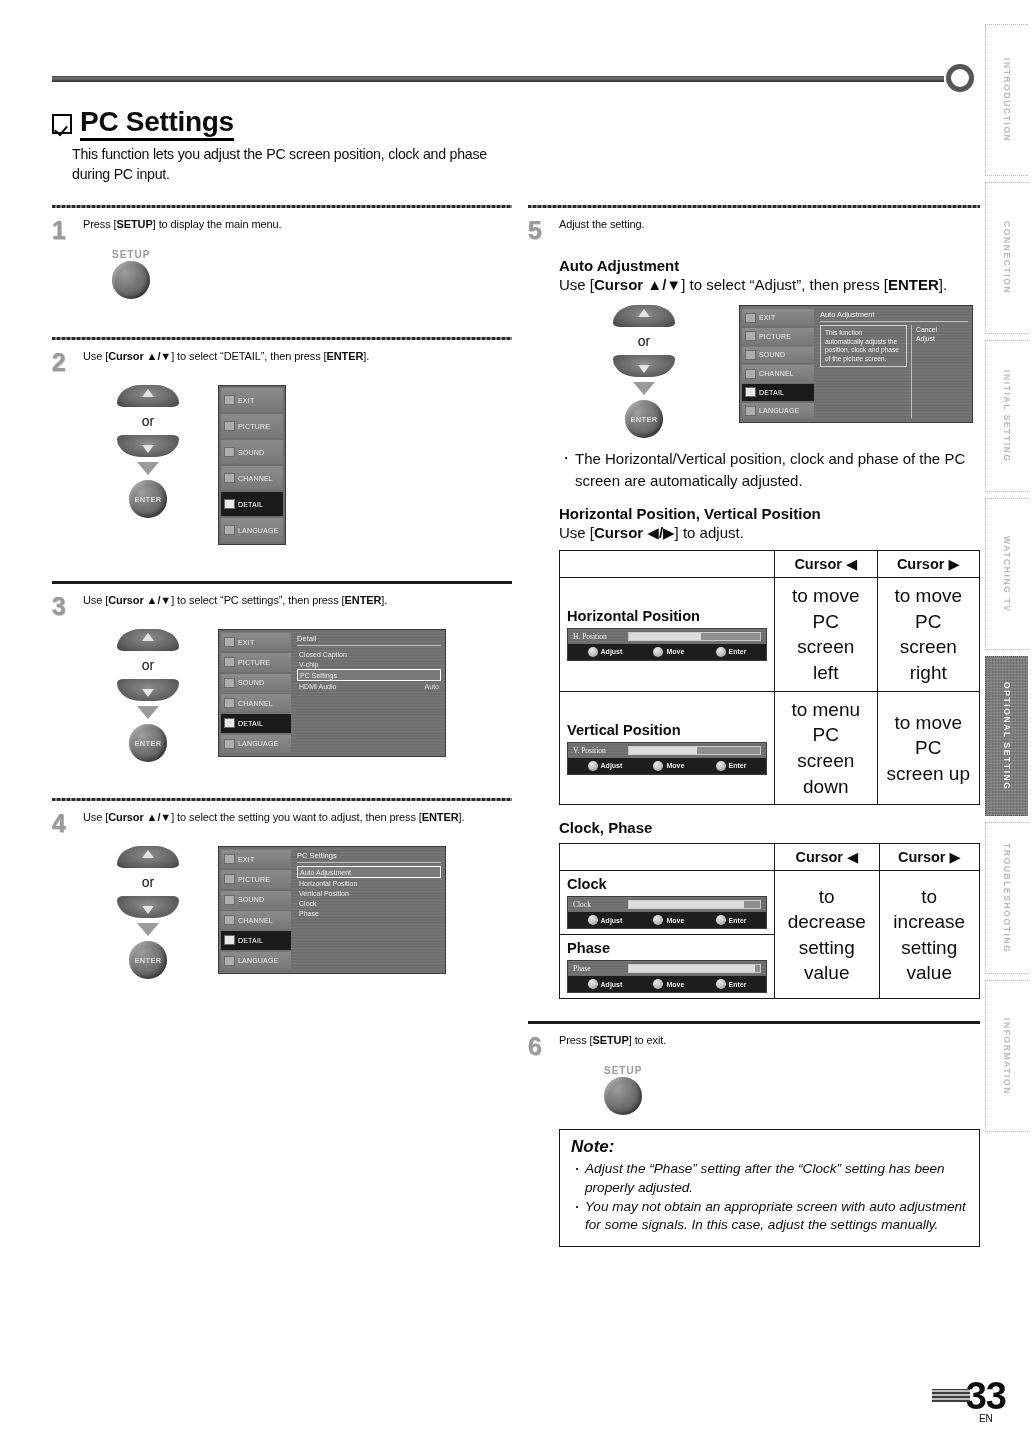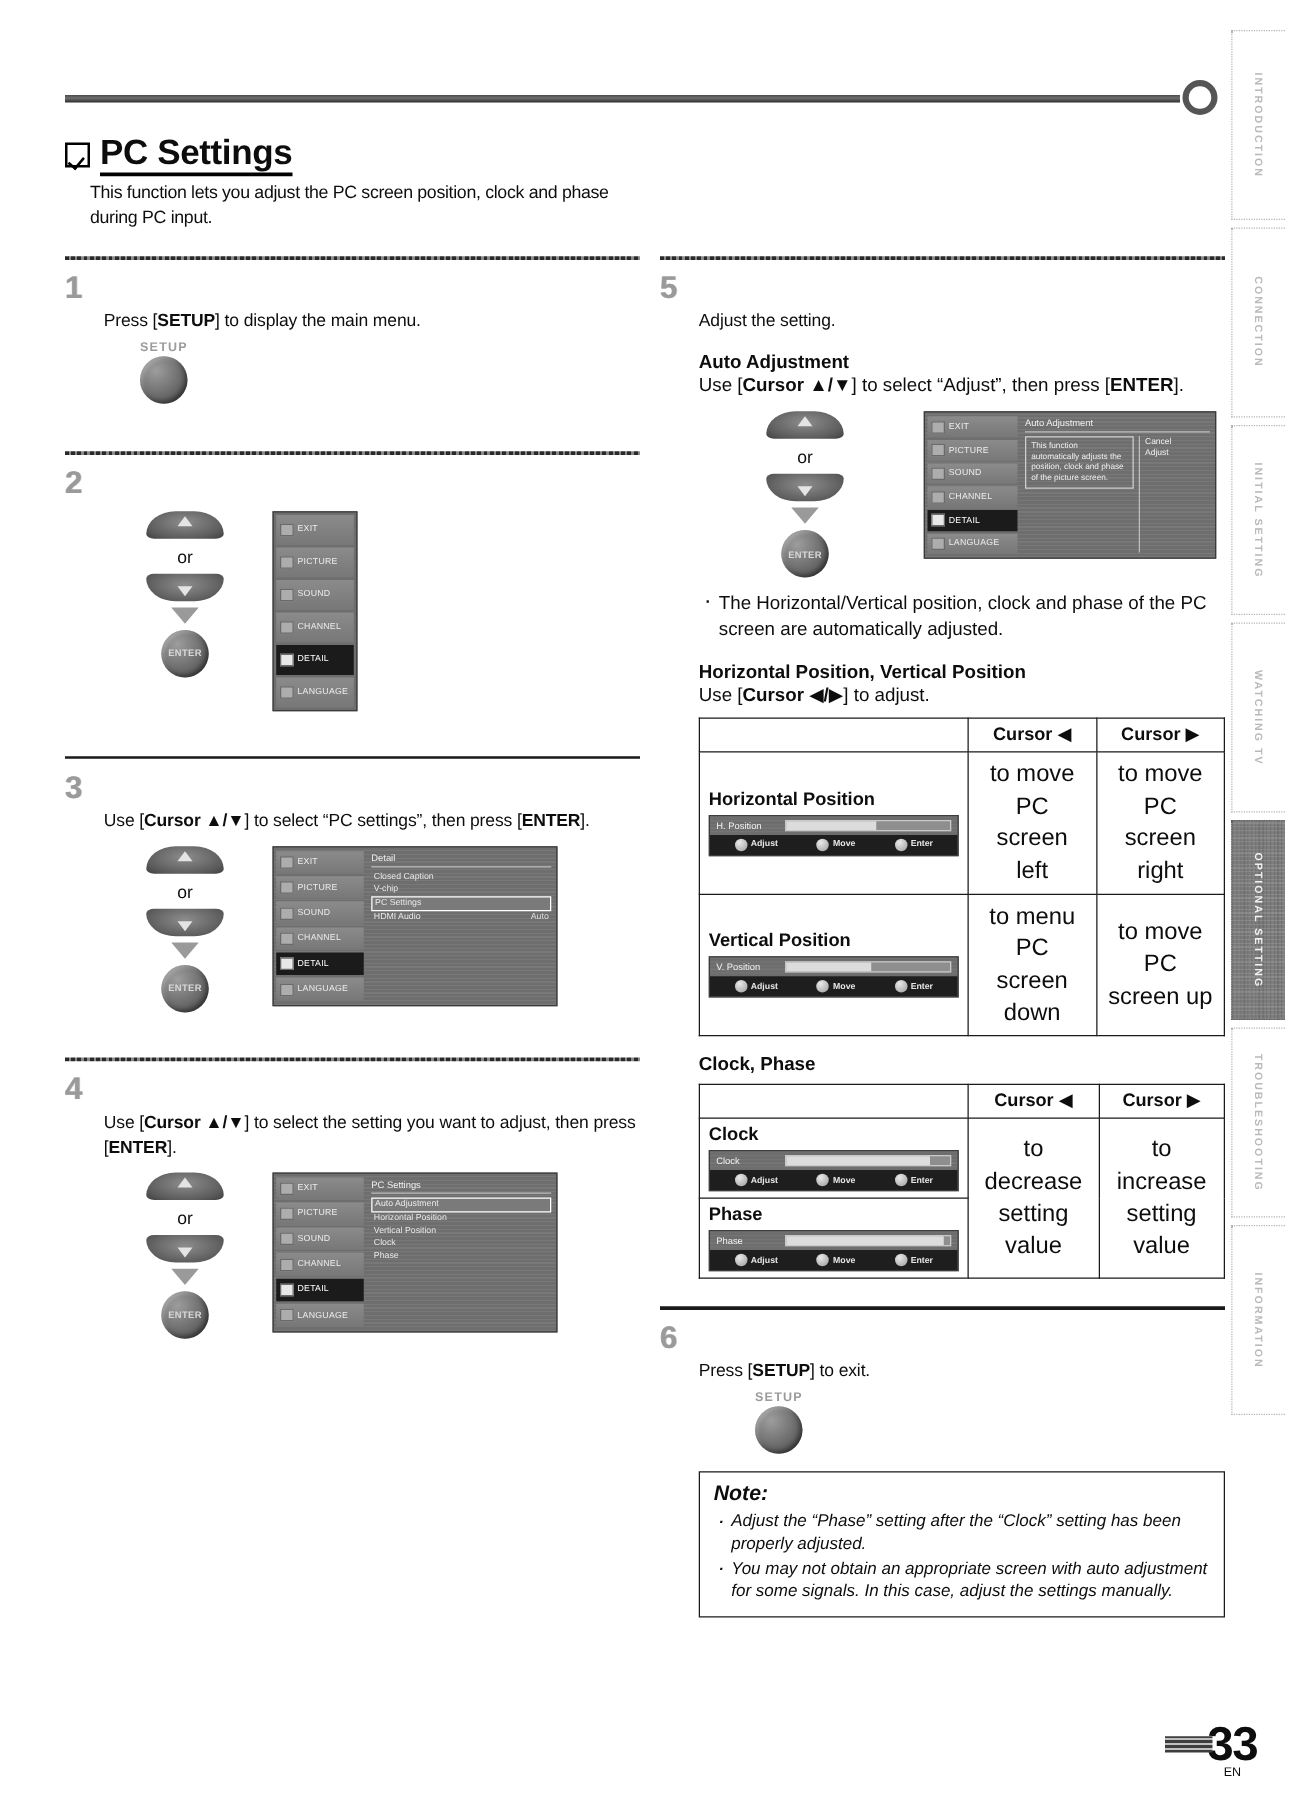--- a/index.html
+++ b/index.html
@@ -32,21 +32,21 @@
   .colR{position:absolute;left:528px;top:205px;width:452px;}
 
   .step{position:relative;padding-top:11px;}
   .step .hr{position:absolute;left:0;top:0;width:100%;height:3px;
             background:repeating-linear-gradient(90deg,#2a2a2a 0 3px,#8a8a8a 3px 5px);}
   .step .hr.solid{background:#1a1a1a;height:2.5px;}
   .steprow{display:flex;gap:9px;align-items:flex-start;}
   .num{font-size:25px;font-weight:bold;color:#9a9a9a;line-height:1;width:22px;flex:none;
        text-align:left;padding-top:2px;
        text-shadow:0.5px 0.5px 0 #c9c9c9,-0.4px 0.4px 0 #bdbdbd;}
-  .steptxt{font-size:14px;line-height:1.42;letter-spacing:-0.1px;padding-top:1px;margin-top:30px;}
+  .steptxt{font-size:11px;line-height:1.42;letter-spacing:-0.1px;padding-top:1px;}
   b{font-weight:bold;}
 
   
   .btncol{width:150px;flex:none;display:flex;flex-direction:column;align-items:center;}
   .lbl-setup{font-size:10px;color:#9b9b9b;letter-spacing:1px;margin-bottom:1px;font-weight:bold;}
   .circbtn{width:38px;height:38px;border-radius:50%;
     background:radial-gradient(circle at 34% 30%,#9d9d9d,#6c6c6c 55%,#4a4a4a 100%);
     box-shadow:inset -2px -2px 4px rgba(0,0,0,.45),inset 2px 2px 3px rgba(255,255,255,.25);
     display:flex;align-items:center;justify-content:center;}
   .circbtn span{font-size:7.5px;color:#d8d8d8;font-weight:bold;letter-spacing:.3px;}
@@ -94,21 +94,21 @@
   table.t{border-collapse:collapse;width:100%;margin-top:7px;}
   table.t td,table.t th{border:1.6px solid #1a1a1a;padding:5px 7px;vertical-align:middle;}
   table.t th{font-size:14.5px;font-weight:bold;text-align:center;}
   table.t td.cell{font-size:19px;text-align:center;line-height:1.35;width:110px;}
   .rowlabel{font-size:14.6px;font-weight:bold;margin-bottom:4px;}
 
   
   .sbar{background:#6d6d6d;border:1px solid #3c3c3c;width:198px;
         background-image:repeating-linear-gradient(0deg,rgba(255,255,255,.06) 0 1px,transparent 1px 3px);}
   .sbar .top{display:flex;align-items:center;gap:5px;padding:3px 5px;}
-  .sbar .nm{font-size:7.5px;color:#f2f2f2;width:50px;white-space:nowrap;}
+  .sbar .nm{font-size:7.5px;color:#f2f2f2;width:50px;white-space:nowrap;font-family:Liberation Serif, serif;}
   .sbar .track{flex:1;height:7px;background:#8e8e8e;border:1px solid #c9c9c9;position:relative;}
   .sbar .track i{position:absolute;left:0;top:0;bottom:0;background:#dcdcdc;}
   .sbar .bot{display:flex;align-items:center;justify-content:space-around;background:#1e1e1e;padding:3px 4px;}
   .sbar .bot span{font-size:7px;color:#e6e6e6;display:flex;align-items:center;gap:3px;}
   .knob{width:10px;height:10px;border-radius:50%;
         background:radial-gradient(circle at 35% 30%,#e9e9e9,#9b9b9b);display:inline-block;}
 
   
   .note{border:1.8px solid #1a1a1a;padding:7px 11px 10px;margin-top:14px;}
   .note h4{margin:0 0 3px;font-size:17px;font-style:italic;font-weight:bold;}
@@ -163,20 +163,21 @@
           <div class="lbl-setup">SETUP</div>
           <div class="circbtn"></div>
         </div>
       </div>
     </div>
 
     <div class="step" style="margin-top:24px;padding-bottom:10px;">
       <div class="hr"></div>
       <div class="steprow">
         <div class="num">2</div>
+        <div class="steptxt">Use [<b>Cursor ▲/▼</b>] to select “DETAIL”, then press [<b>ENTER</b>].</div>
       </div>
       <div style="display:flex;gap:6px;margin-top:10px;padding-left:32px;align-items:flex-start;">
         <div class="btncol" style="width:128px;">
           <div class="curs up">
               <i></i>
             </div>
           <div class="orlbl">or</div>
           <div class="curs dn">
               <i></i>
             </div>

